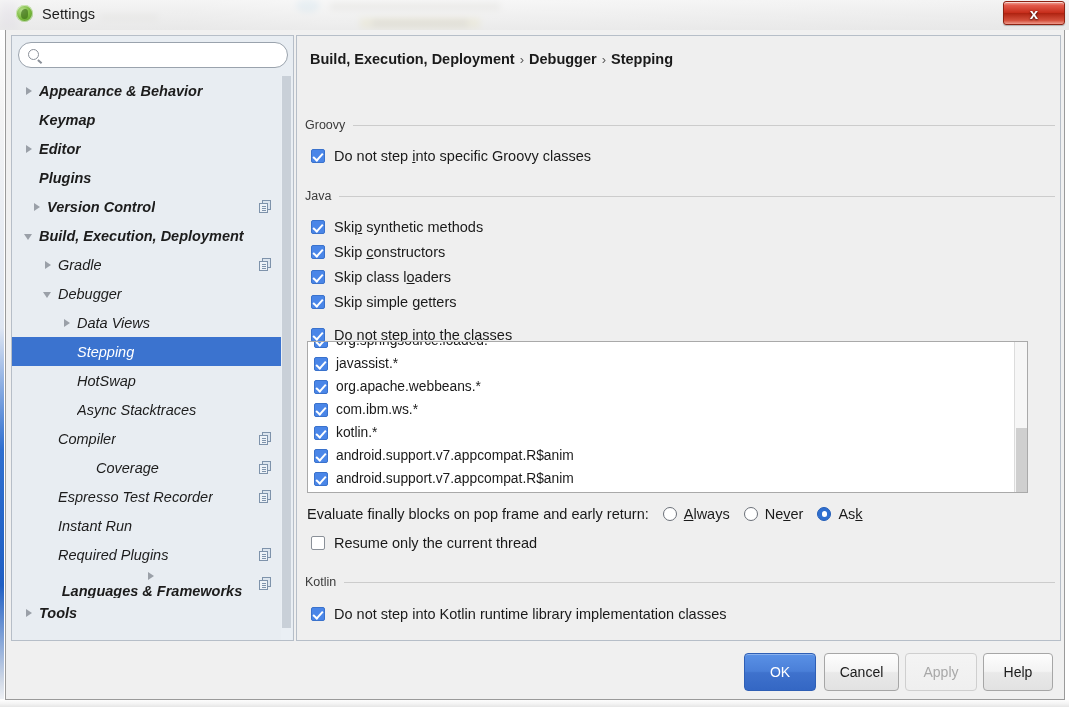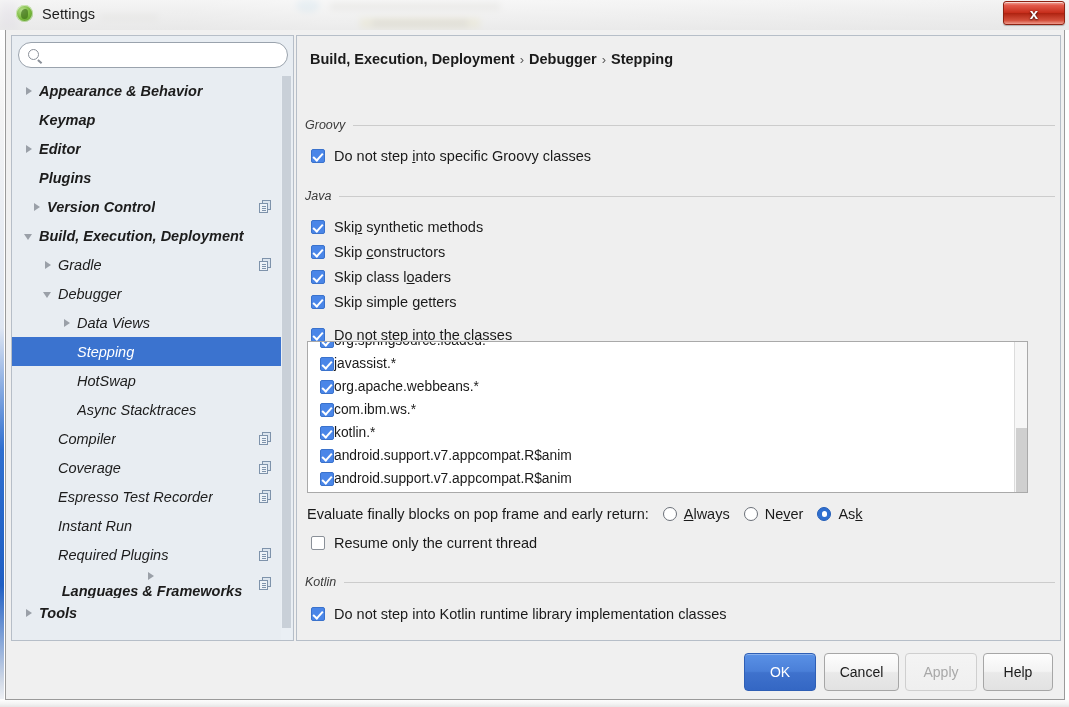--- a/index.html
+++ b/index.html
@@ -153,21 +153,21 @@
     overflow: hidden;
   }
   #breadcrumb {
     position: absolute; left: 13px; top: 15px;
     font-size: 14.5px; font-weight: bold; color: #1a1a1a; white-space: nowrap;
   }
   #breadcrumb .sep { font-weight: normal; color: #5a5a5a; margin: 0 5px; font-size: 13px; }
 
   .group-head {
     position: absolute; left: 8px; font-size: 12.5px; color: #3b3b3b;
-    display: flex; align-items: center; width: 750px; font-style: italic;
+    display: flex; align-items: center; width: 750px;
   }
   .group-head .rule {
     flex: 1; height: 1px; background: #cccccc; margin-left: 8px; margin-top: 1px;
   }
 
   .cb-row {
     position: absolute; display: flex; align-items: center; gap: 9px;
     font-size: 14.5px; color: #1a1a1a; white-space: nowrap; cursor: default;
   }
   .cbx {
@@ -181,22 +181,22 @@
   }
   .mn { text-decoration: underline; text-underline-offset: 1px; }
 
   
   #list-area {
     position: absolute; left: 10px; top: 305px; width: 721px; height: 152px;
     background: #ffffff; border: 1px solid #a9a9a9; overflow: hidden;
   }
   #list-inner { position: absolute; left: 0; top: -13px; width: 708px; }
   .lrow {
-    height: 23px; display: flex; align-items: center; gap: 0;
-    padding-left: 12px; font-size: 13.8px; color: #1a1a1a; white-space: nowrap;
+    height: 23px; display: flex; align-items: center; gap: 8px;
+    padding-left: 6px; font-size: 13.8px; color: #1a1a1a; white-space: nowrap;
     cursor: default;
   }
   #list-scroll {
     position: absolute; right: 0; top: 0; width: 13px; height: 150px; background: #f6f6f6;
     border-left: 1px solid #dcdcdc;
   }
   #list-scroll .thumb {
     position: absolute; left: 1px; top: 86px; width: 11px; height: 64px; background: #cfcfcf;
   }
 
@@ -337,21 +337,21 @@
           <div class="tree-item" style="padding-left: 29px;">
             <span class="arrow"></span>
             <span class="label">Compiler</span>
             <span class="copy-icon">
               <span class="sq1"></span>
               <span class="sq2">
                 <i></i>
               </span>
             </span>
           </div>
-          <div class="tree-item" style="padding-left: 29px;">
+          <div class="tree-item" style="padding-left: 29px; margin-left: 38px;">
             <span class="arrow"></span>
             <span class="label">Coverage</span>
             <span class="copy-icon">
               <span class="sq1"></span>
               <span class="sq2">
                 <i></i>
               </span>
             </span>
           </div>
           <div class="tree-item" style="padding-left: 29px;">

